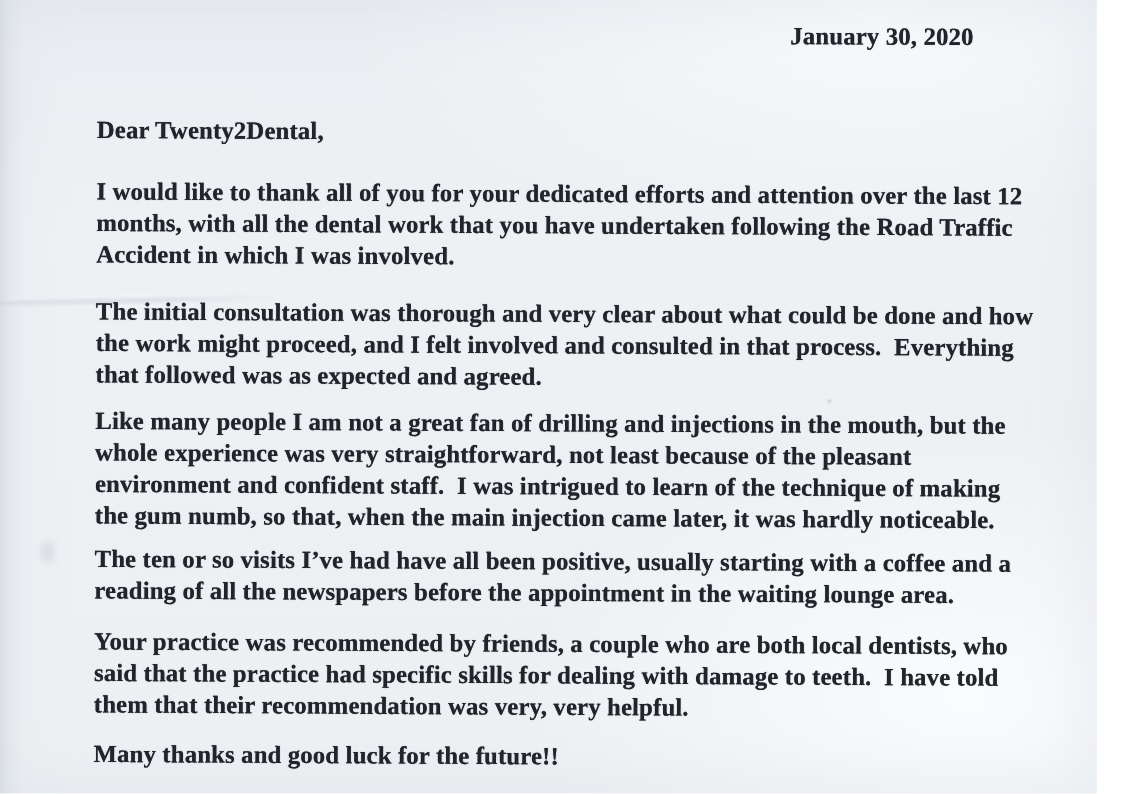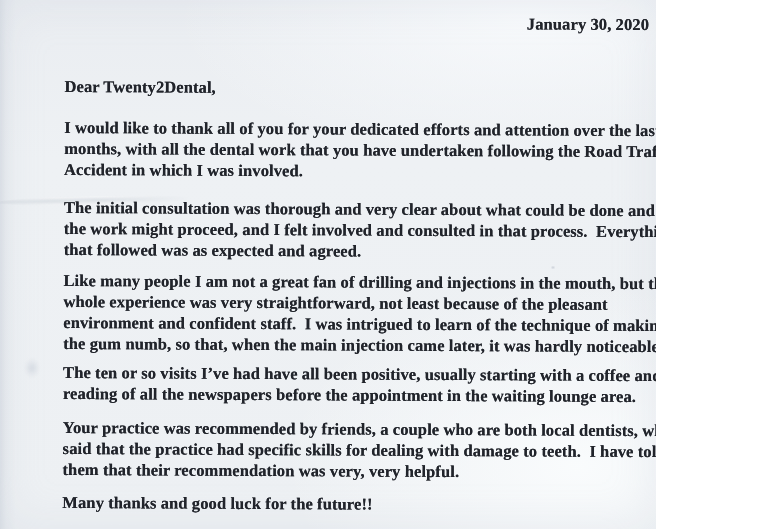--- a/index.html
+++ b/index.html
@@ -4,21 +4,21 @@
 <style>
   html, body {
     margin: 0;
     padding: 0;
     width: 764px;
     height: 529px;
     overflow: hidden;
   }
   .paper {
     position: relative;
-    width: 656px;
+    width: 731px;
     height: 529px;
     background:
       radial-gradient(420px 260px at 88% 88%, rgba(250,252,253,0.95), rgba(250,252,253,0) 70%),
       radial-gradient(500px 200px at 80% 4%, rgba(249,251,253,0.85), rgba(249,251,253,0) 70%),
       linear-gradient(90deg, rgba(200,207,216,0.45) 0px, rgba(200,207,216,0.15) 6px, rgba(200,207,216,0) 16px),
       linear-gradient(180deg, #eaedf1 0%, #eef1f4 30%, #edf0f3 100%);
     box-shadow: inset 0 0 45px rgba(188,196,208,0.22);
     font-family: "Liberation Serif", "DejaVu Serif", serif;
     font-weight: bold;
     color: #21242b;

